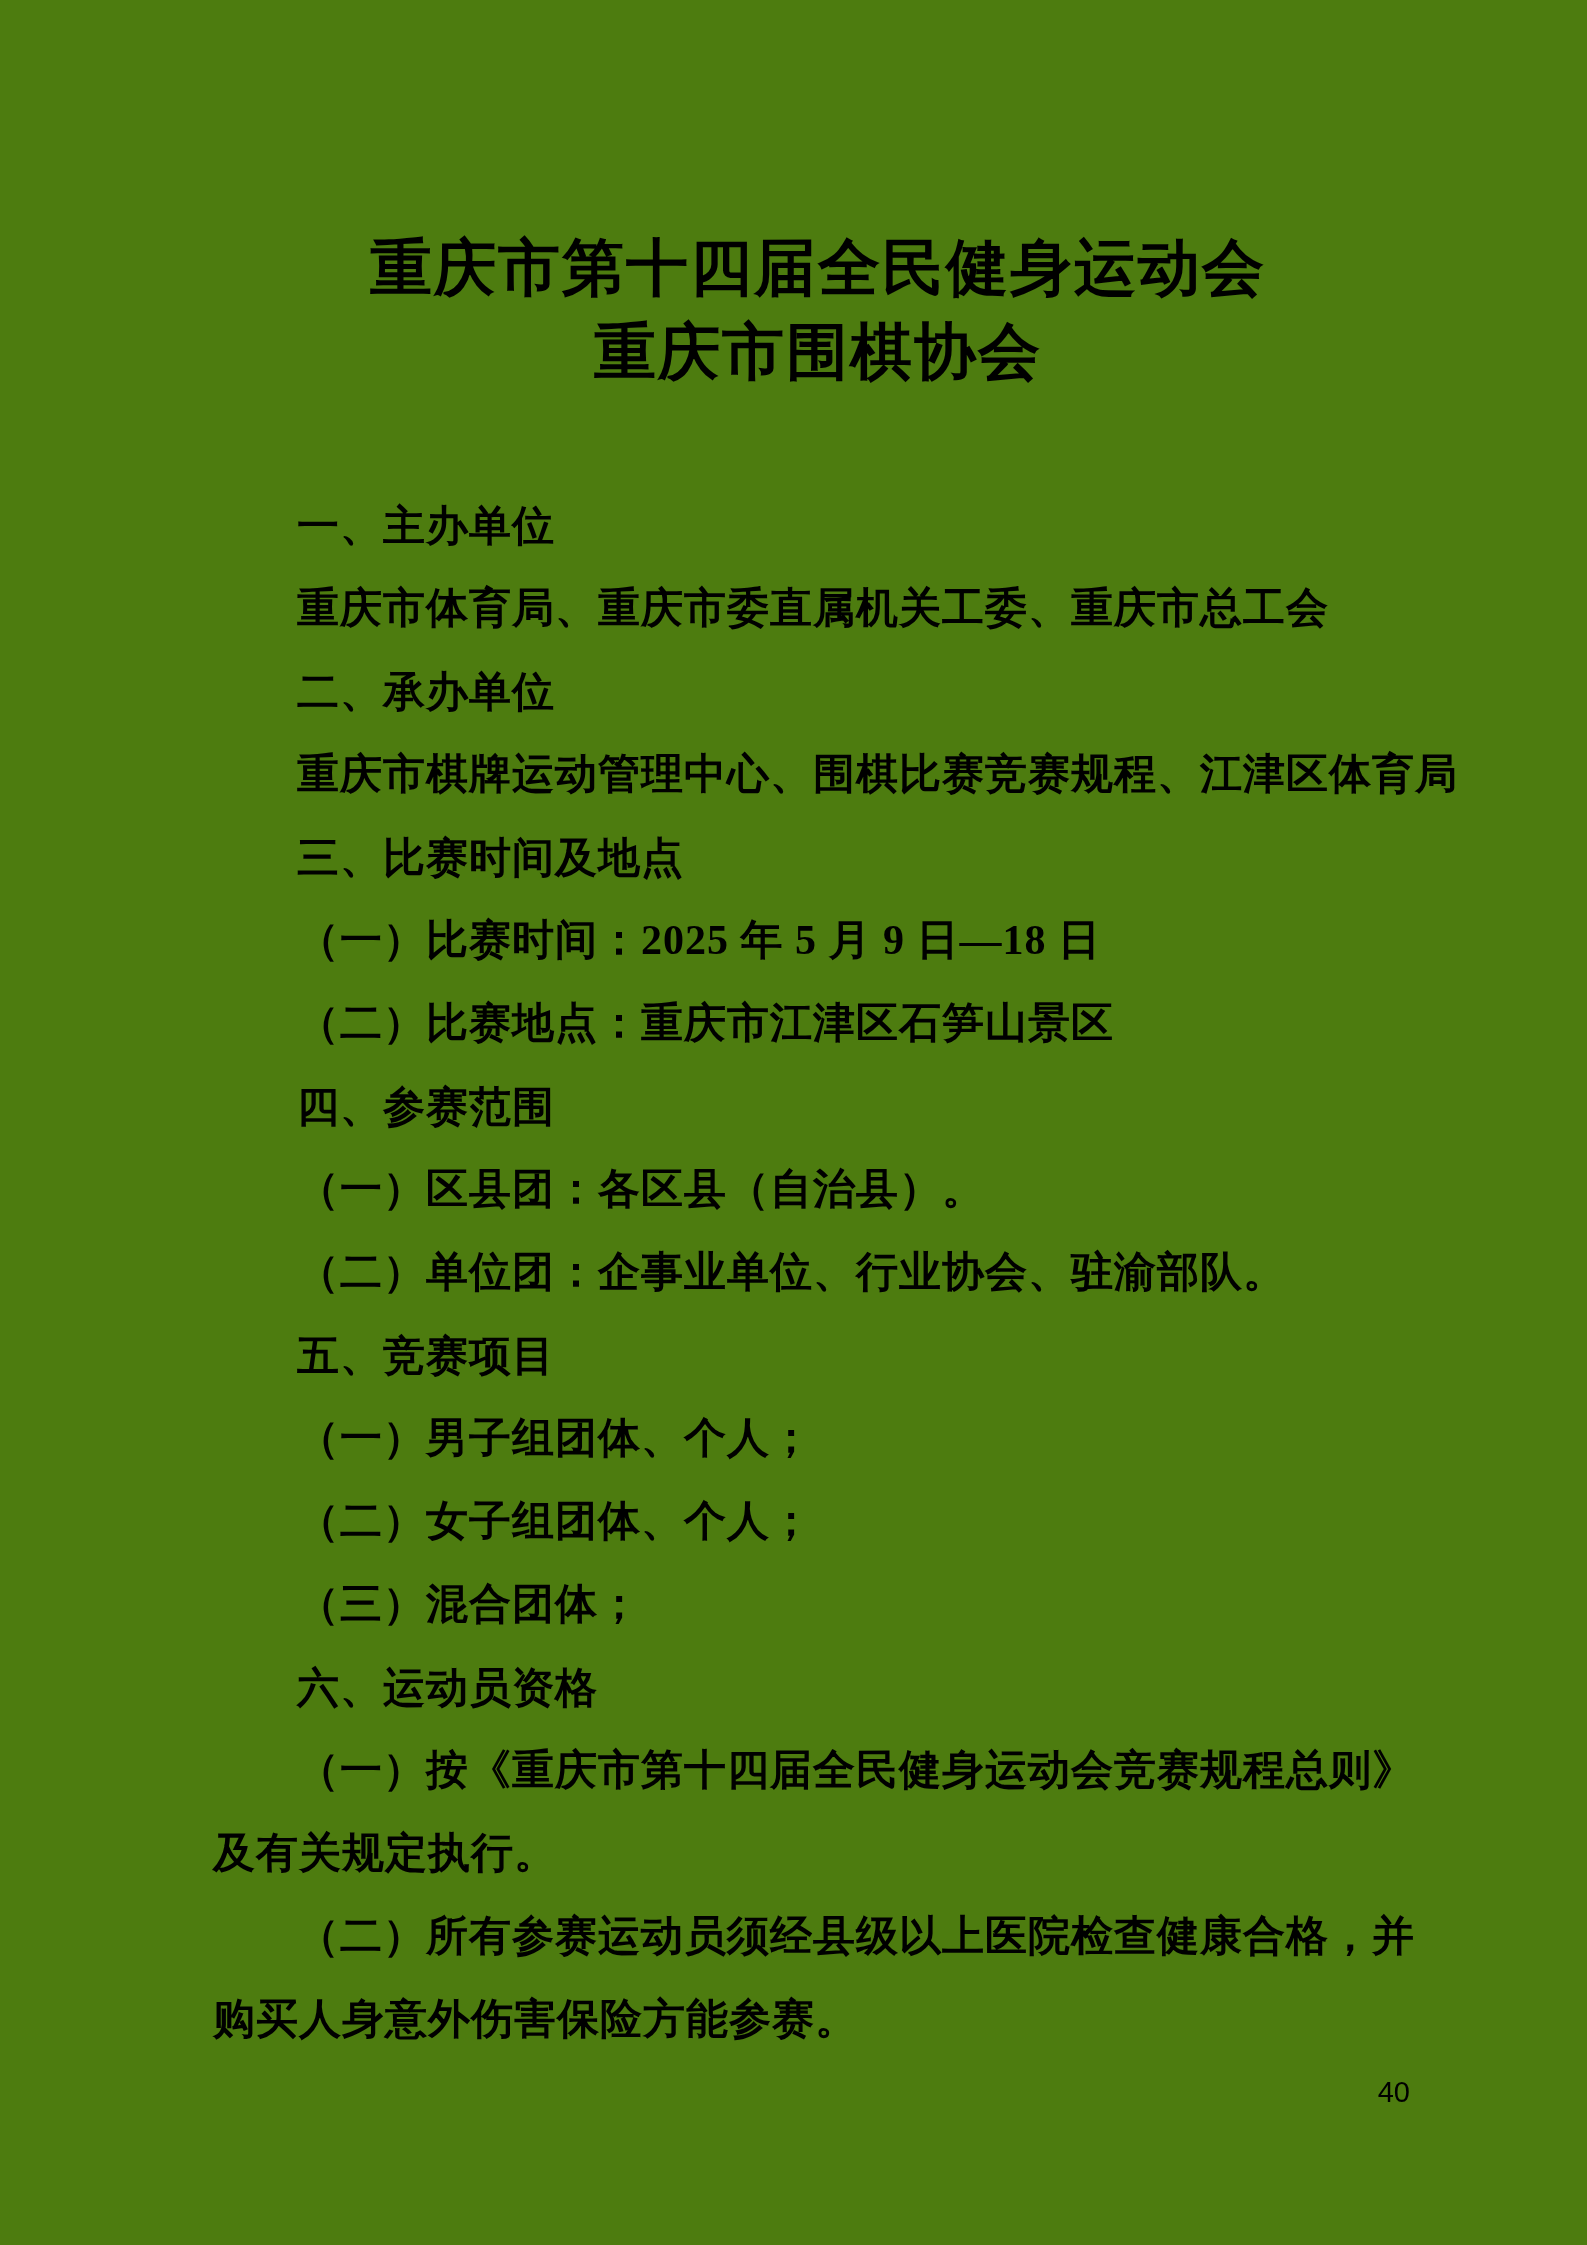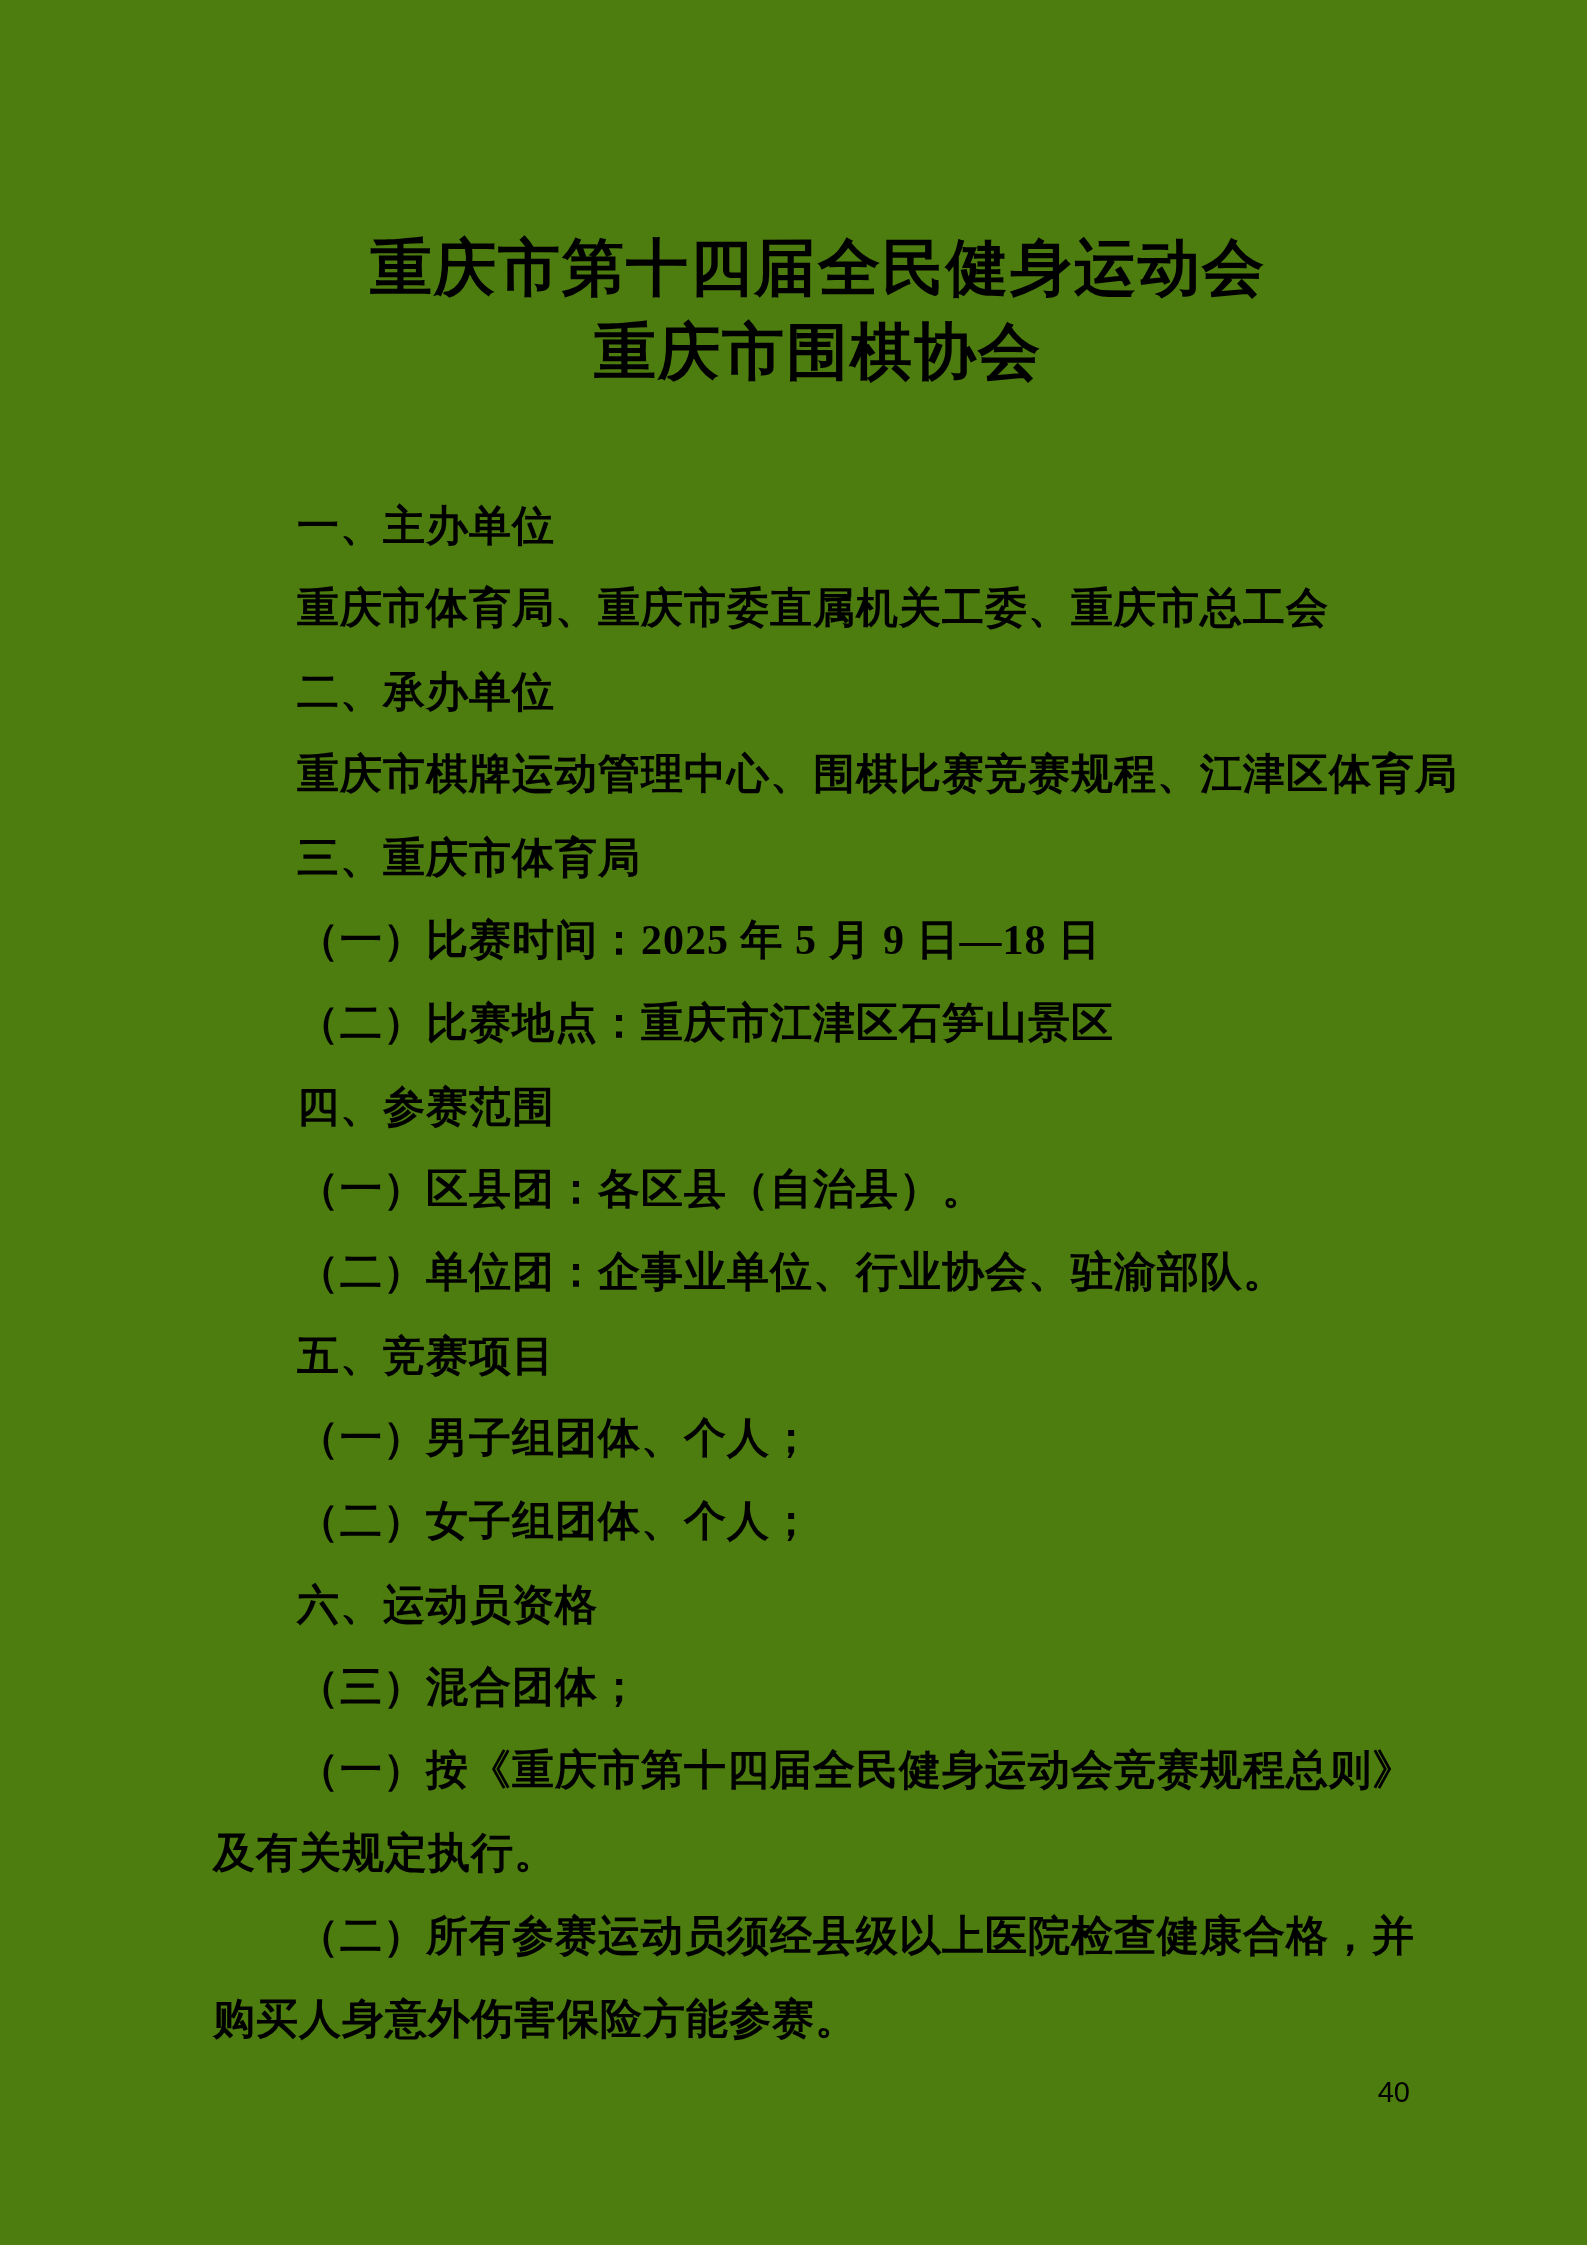--- a/index.html
+++ b/index.html
@@ -73,31 +73,31 @@
   <div class="title-block">
     <div>重庆市第十四届全民健身运动会</div>
     <div>重庆市围棋协会</div>
   </div>
 
   <div class="content">
     <div class="line heading">一、主办单位</div>
     <div class="line body indent">重庆市体育局、重庆市委直属机关工委、重庆市总工会</div>
     <div class="line heading">二、承办单位</div>
     <div class="line body indent">重庆市棋牌运动管理中心、围棋比赛竞赛规程、江津区体育局</div>
-    <div class="line heading">三、重庆市体育局</div>
+    <div class="line heading">三、比赛时间及地点</div>
     <div class="line body indent">（一）比赛时间：2025 年 5 月 9 日—18 日</div>
     <div class="line body indent">（二）比赛地点：重庆市江津区石笋山景区</div>
     <div class="line heading">四、参赛范围</div>
     <div class="line body indent">（一）区县团：各区县（自治县）。</div>
     <div class="line body indent">（二）单位团：企事业单位、行业协会、驻渝部队。</div>
     <div class="line heading">五、竞赛项目</div>
     <div class="line body indent">（一）男子组团体、个人；</div>
     <div class="line body indent">（二）女子组团体、个人；</div>
+    <div class="line body indent">（三）混合团体；</div>
     <div class="line heading">六、运动员资格</div>
-    <div class="line body indent">（三）混合团体；</div>
     <div class="line body indent">（一）按《重庆市第十四届全民健身运动会竞赛规程总则》</div>
     <div class="line body">及有关规定执行。</div>
     <div class="line body indent">（二）所有参赛运动员须经县级以上医院检查健康合格，并</div>
     <div class="line body">购买人身意外伤害保险方能参赛。</div>
   </div>
 
   <div class="page-number">40</div>
 
 </div>
 

